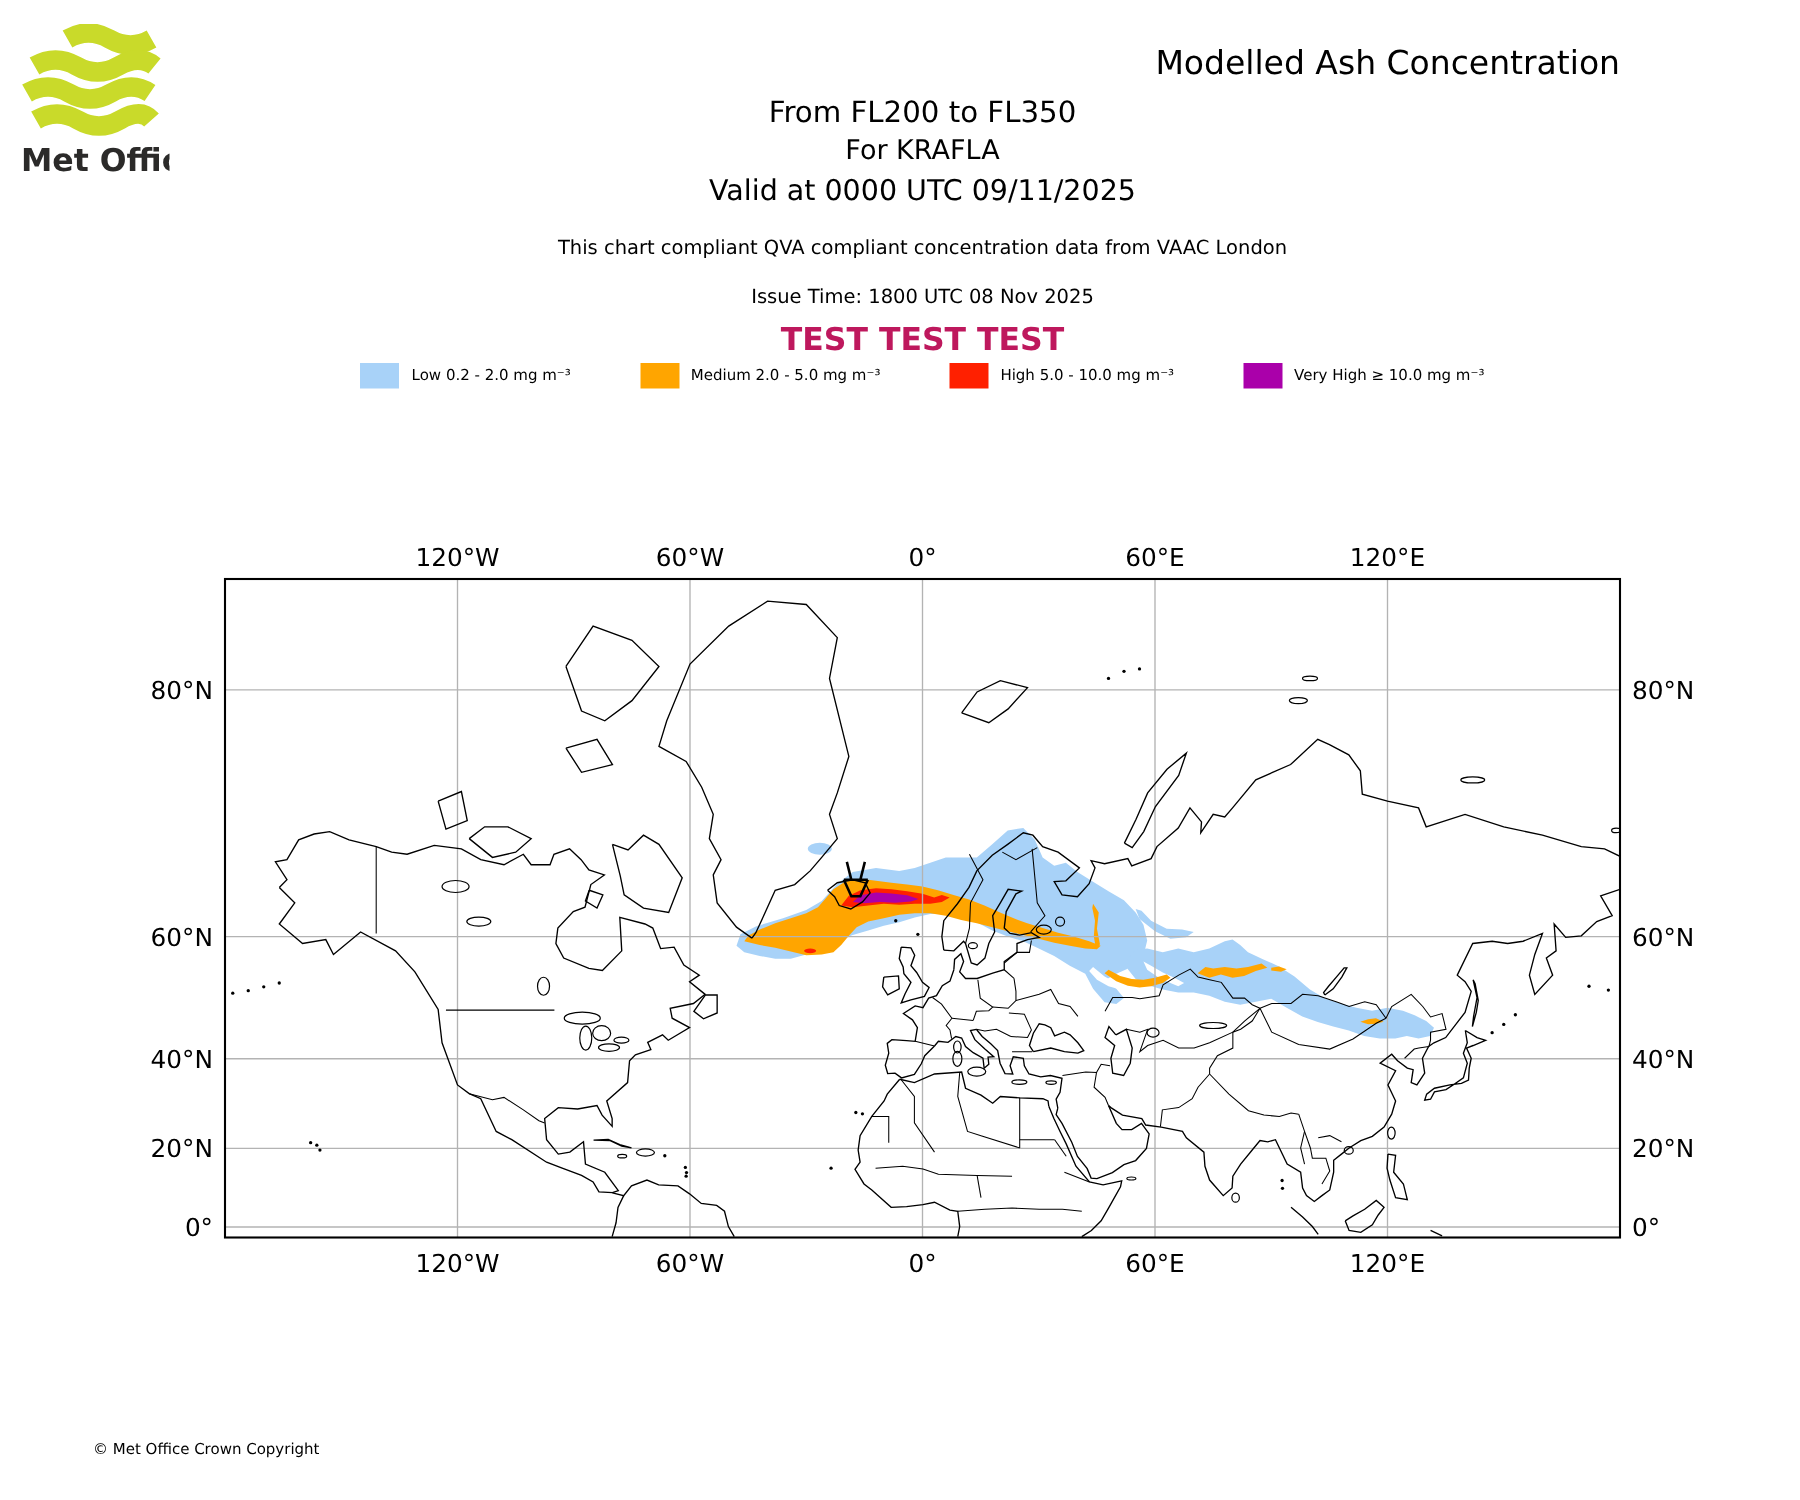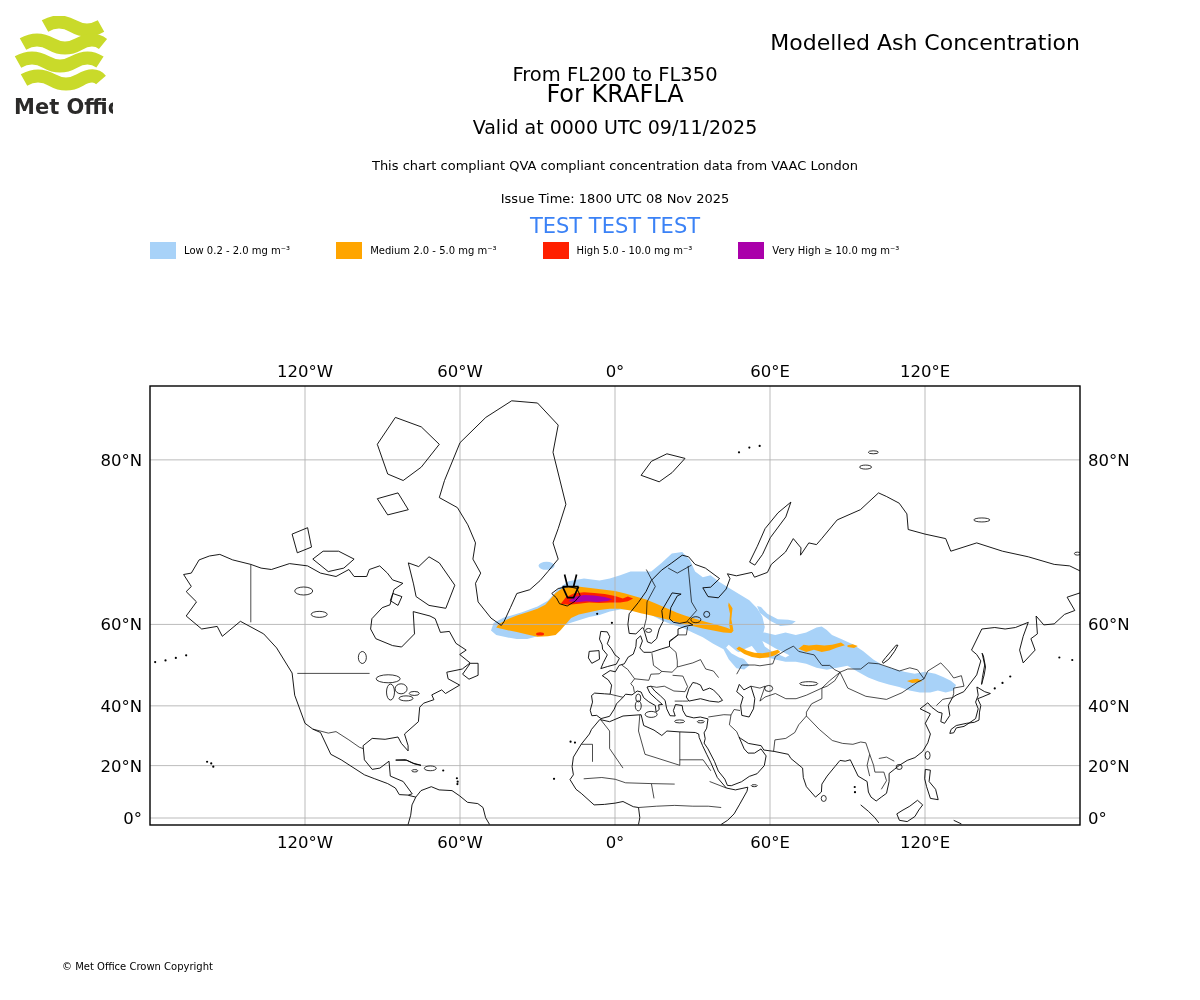--- a/index.html
+++ b/index.html
@@ -2,26 +2,26 @@
 <html><head>
 <meta charset="utf-8">
 <style>
   html,body{margin:0;padding:0;background:#fff;}
   body{width:1200px;height:1000px;position:relative;overflow:hidden;
        font-family:"DejaVu Sans","Liberation Sans",sans-serif;color:#000;}
   .abs{position:absolute;}
   .hdr{left:150px;width:930px;text-align:center;}
   #title{top:30px;font-size:22px;text-align:right;}
   #sub1{top:63px;font-size:19.5px;}
-  #sub2{top:80px;font-size:24px;}
+  #sub2{top:90px;font-size:18px;}
   #sub3{top:116px;font-size:19px;}
   #desc{top:158px;font-size:13px;}
   #issue{top:191px;font-size:13px;}
   #test{top:214px;font-size:21px;}
-  #legend{top:242px;left:150px;width:930px;display:flex;
+  #legend{top:242px;left:150px;width:930px;display:flex;justify-content:center;
           align-items:center;gap:46px;font-size:10px;}
   .lgitem{display:flex;align-items:center;gap:8px;}
   .sw{width:26px;height:17px;display:inline-block;}
   #copyright{left:62px;top:961px;font-size:10px;}
   #logo{left:13px;top:16px;}
   svg text{font-family:"DejaVu Sans","Liberation Sans",sans-serif;}
 </style>
 </head>
 <body>
 
@@ -36,21 +36,21 @@
     <text x="1" y="98" font-size="21" font-weight="bold" fill="#2b2a29">Met Office</text>
   </svg>
 </div>
 
 <div id="title" class="abs hdr">Modelled Ash Concentration</div>
 <div id="sub1" class="abs hdr">From FL200 to FL350</div>
 <div id="sub2" class="abs hdr">For KRAFLA</div>
 <div id="sub3" class="abs hdr">Valid at 0000 UTC 09/11/2025</div>
 <div id="desc" class="abs hdr">This chart compliant QVA compliant concentration data from VAAC London</div>
 <div id="issue" class="abs hdr">Issue Time: 1800 UTC 08 Nov 2025</div>
-<div id="test" class="abs hdr" style="color: #3b82f6;">TEST TEST TEST</div>
+<div id="test" class="abs hdr" style="color: #be185d; font-weight: bold;">TEST TEST TEST</div>
 
 <div id="legend" class="abs">
     <div class="lgitem">
       <span class="sw" style="background: rgb(168, 210, 248);"></span>
       <span>Low 0.2 - 2.0 mg m⁻³</span>
     </div>
     <div class="lgitem">
       <span class="sw" style="background: rgb(255, 165, 0);"></span>
       <span>Medium 2.0 - 5.0 mg m⁻³</span>
     </div>

